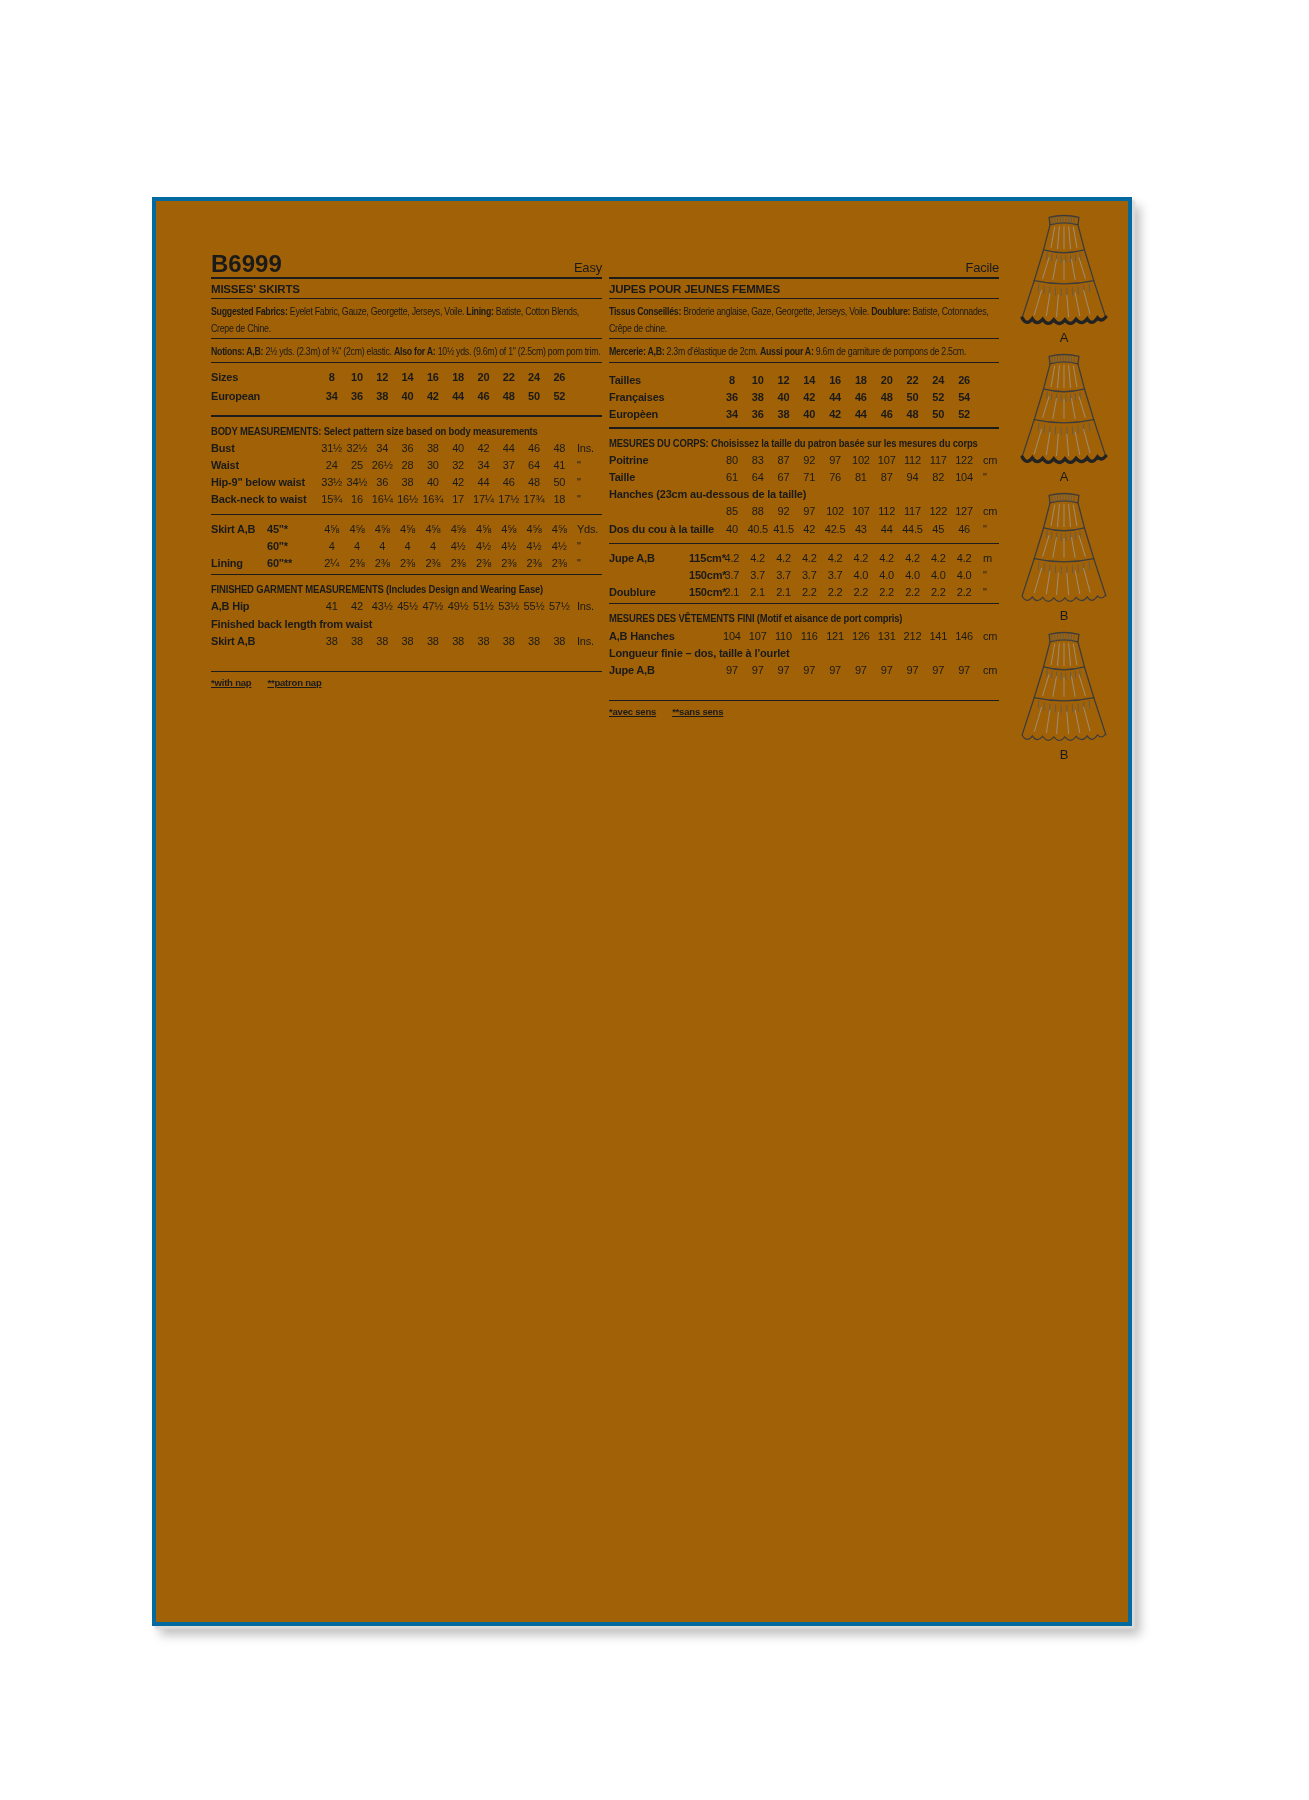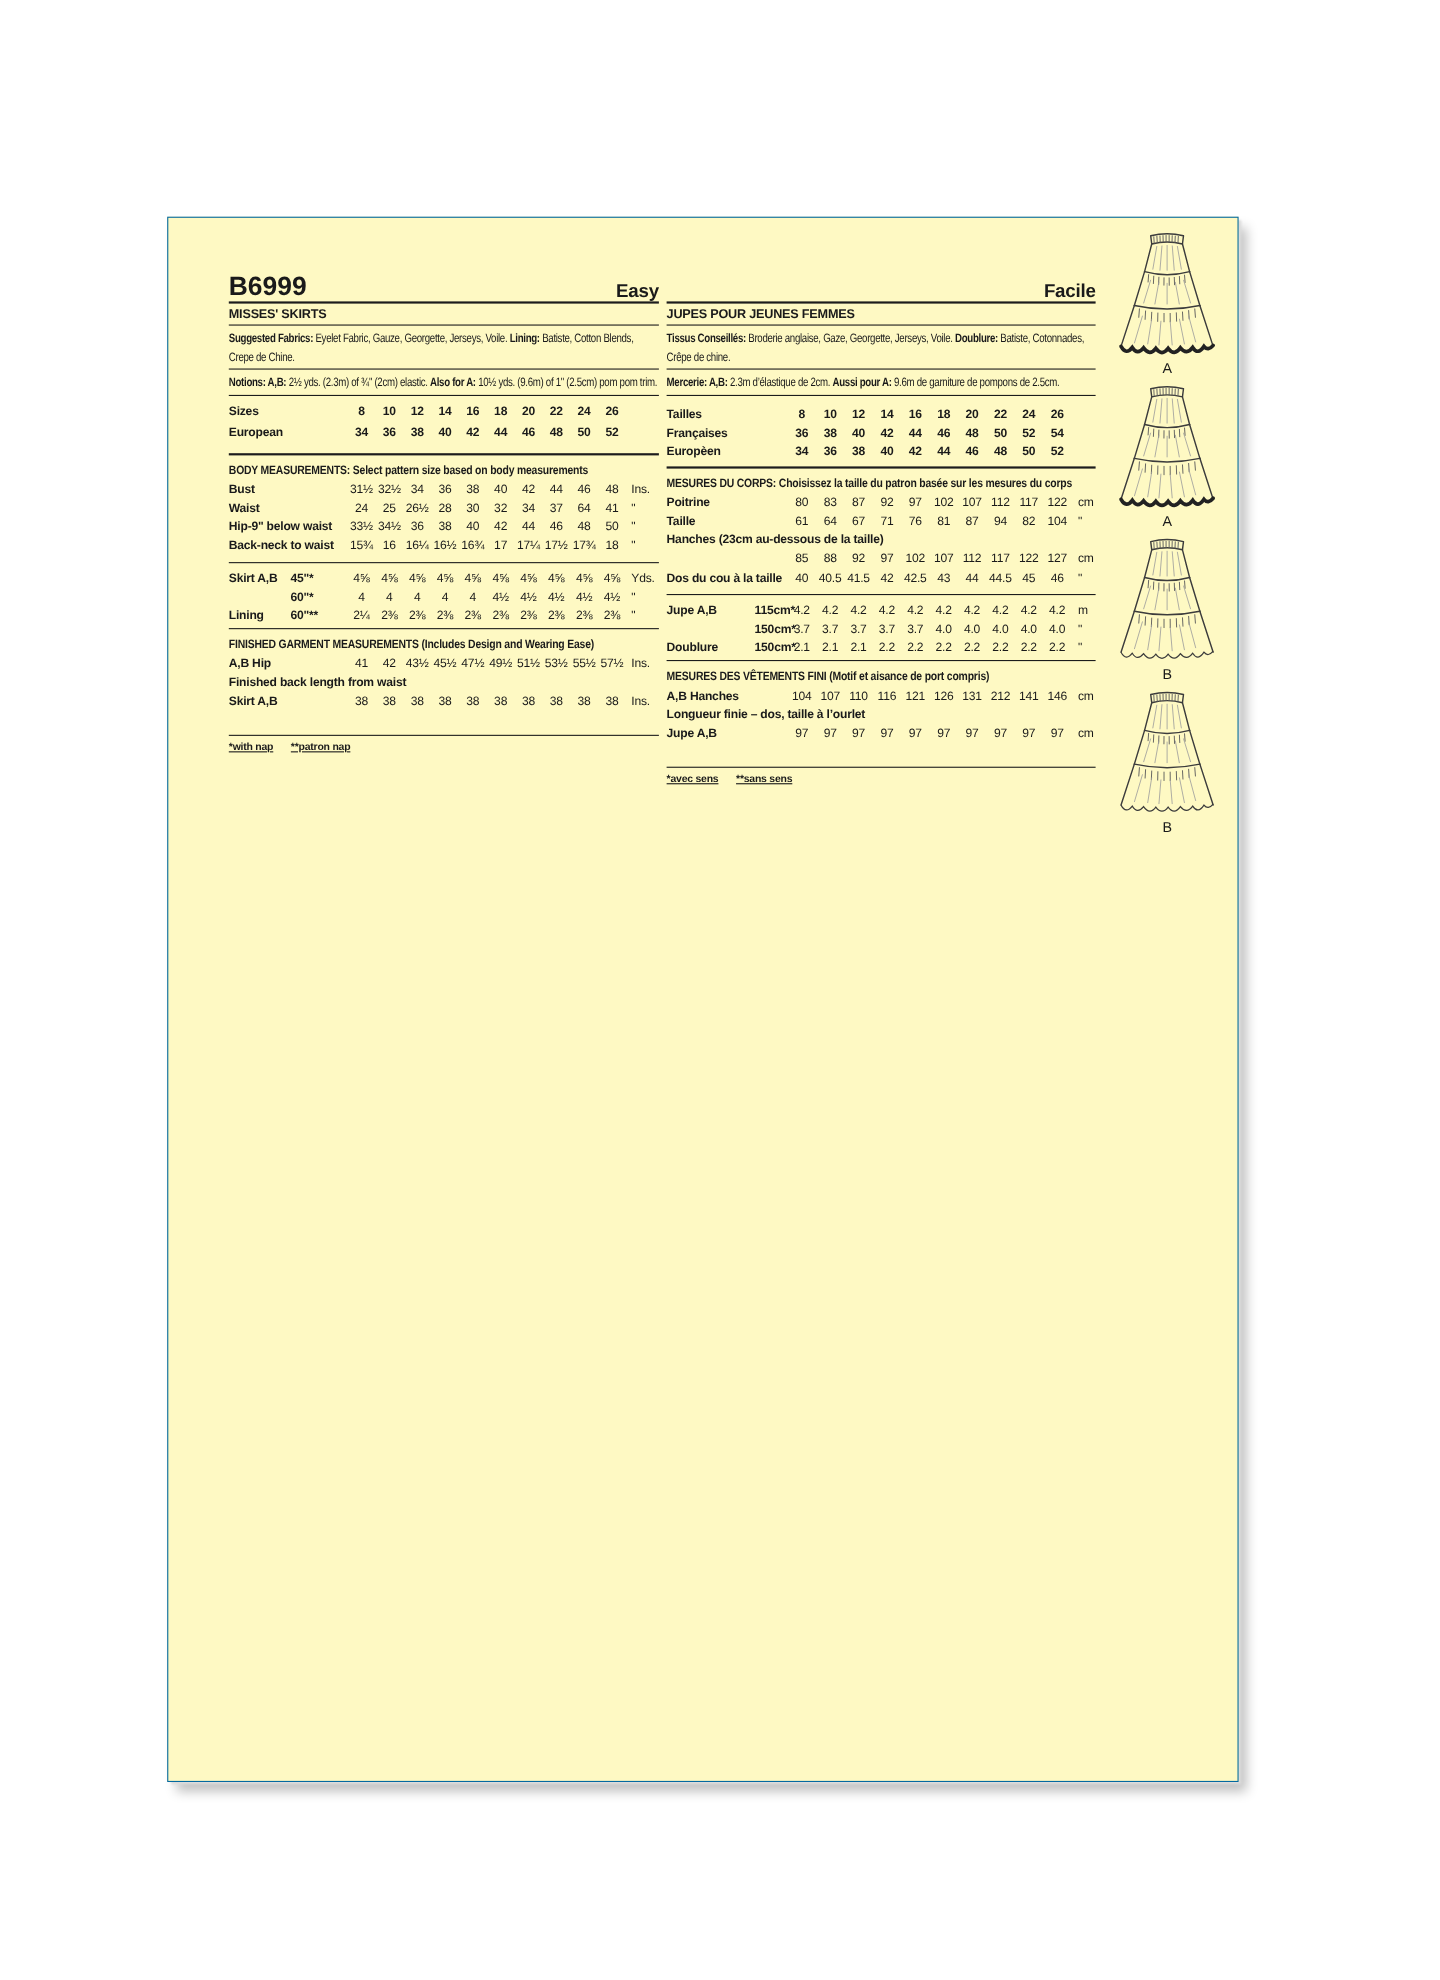--- a/index.html
+++ b/index.html
@@ -1,24 +1,24 @@
 <!DOCTYPE html>
 <html><head>
 <meta charset="utf-8">
 <style>
   html,body{margin:0;padding:0;background:#ffffff;}
   body{width:1309px;height:1800px;position:relative;font-family:"Liberation Sans",sans-serif;color:#1a1a1a;letter-spacing:-0.2px;}
-  .page{position:absolute;left:152px;top:197px;width:972px;height:1421px;background:#fef9c3;border:1px solid #0369a1;
+  .page{position:absolute;left:152px;top:197px;width:972px;height:1421px;background:#a16207;border:4px solid #0369a1;
         box-shadow:3px 3px 2px #dcdcdc, 8px 9px 10px #bfbfbf;}
   .col{position:absolute;top:50px;}
   .col-en{left:55px;width:391px;}
   .col-fr{left:453px;width:390px;}
   .hdr-line{display:flex;align-items:flex-end;height:24px;}
   .code{font-weight:700;font-size:24px;line-height:22px;letter-spacing:0;}
-  .difficulty{margin-left:auto;font-weight:700;font-size:17px;line-height:14px;}
+  .difficulty{margin-left:auto;font-weight:400;font-size:13px;line-height:14px;}
   .rule{border-top:1.7px solid #1c1c1c;height:0;margin-top:2px;}
   .rule.thick{border-top-width:2.5px;}
   .rule.mt-xl{margin-top:21px;}
   .sec-title{font-weight:700;font-size:11.5px;line-height:13px;margin-top:4px;}
   .para{width:490px;transform:scaleX(0.80);transform-origin:0 0;font-size:11px;line-height:16.5px;margin:4px 0 2px 0;letter-spacing:-0.35px;}
   .para b{font-weight:700;}
   .table{margin-top:6px;}
   .table.sizes-en{margin-top:5px;margin-bottom:9px;}
   .table.sizes-fr{margin-top:9px;margin-bottom:4px;}
   .trow{display:flex;font-size:11px;line-height:17.2px;}

